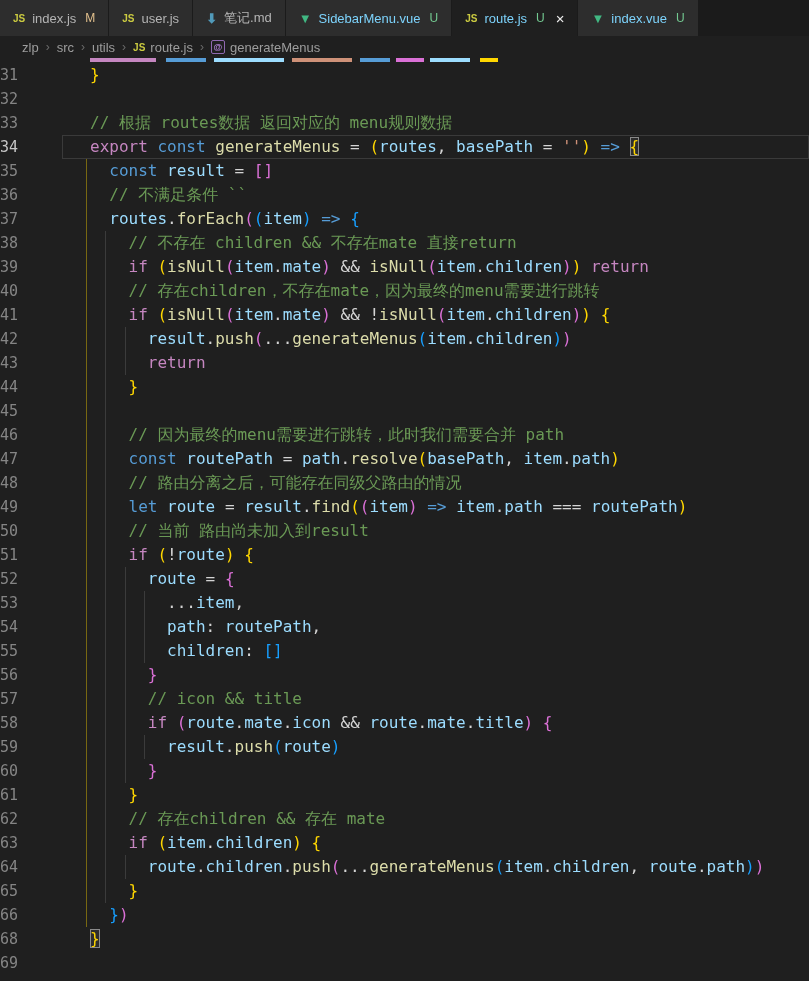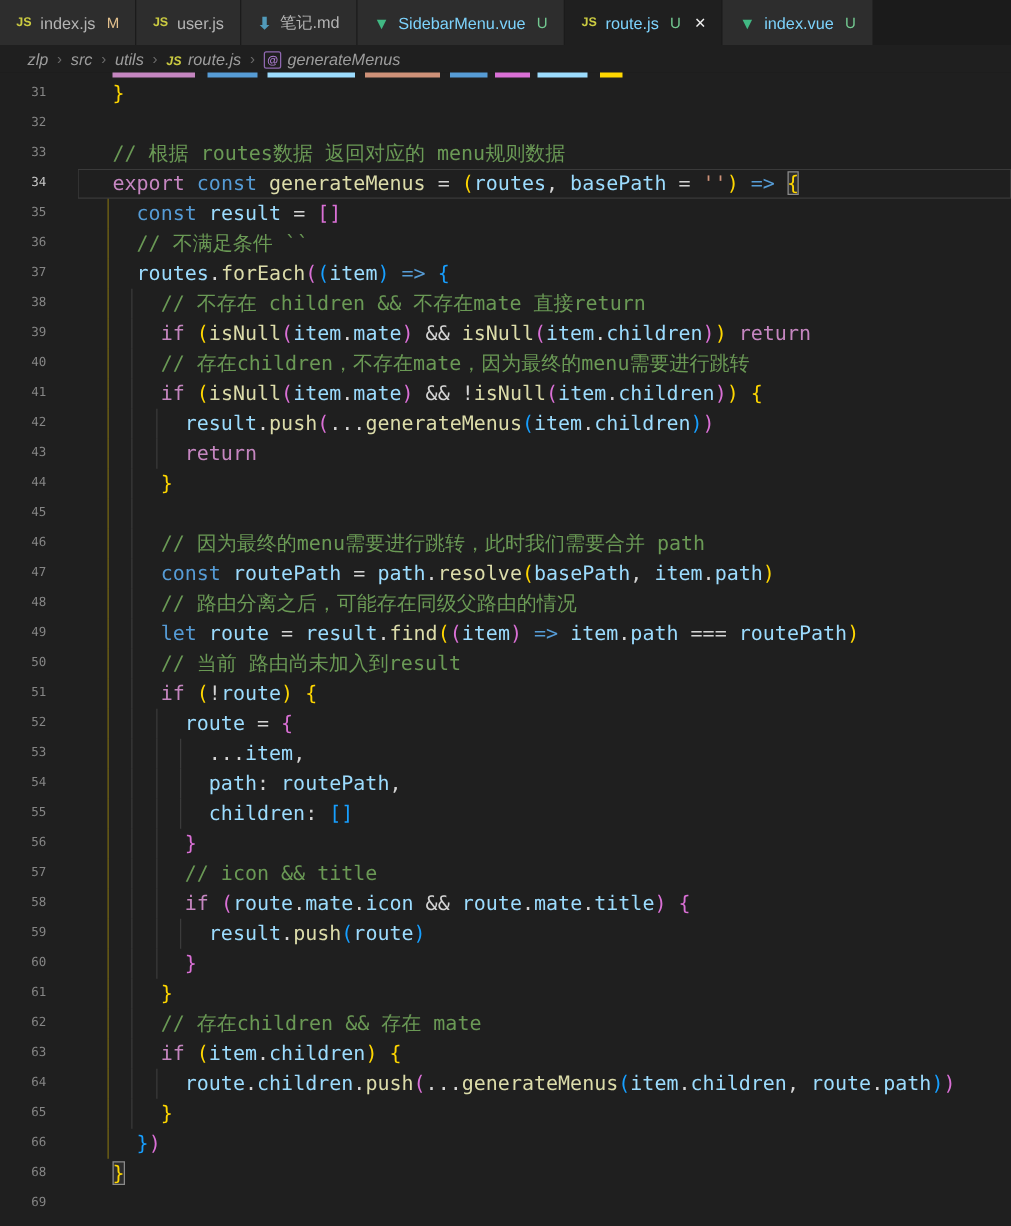--- a/index.html
+++ b/index.html
@@ -16,30 +16,30 @@
   .ic-md{color:#519aba;font-size:13px;}
   .tlabel.green{color:#7dd3fc;}
   .badge{font-size:12px;margin-left:2px;}
   .badge.mod{color:#e2c08d;}
   .badge.unt{color:#73c991;}
   .close{color:#f0f0f0;font-size:15px;margin-left:4px;line-height:1;}
 
   
   .breadcrumb{height:22px;background:#1f1f1f;display:flex;align-items:center;padding-left:22px;
               font-size:13px;color:#9d9d9d;gap:6px;}
-  .bc-item{display:flex;align-items:flex-end;gap:5px;cursor:pointer;font-style:italic;}
+  .bc-item{display:flex;align-items:center;gap:5px;cursor:pointer;}
   .bc-sep{color:#6a6a6a;font-size:12px;padding:0 1px;}
   .ic-method{color:#b180d7;border:1px solid #8f68b0;border-radius:2px;font-size:9px;
              width:12px;height:12px;display:inline-flex;align-items:center;justify-content:center;}
 
   
   .editor{position:relative;height:923px;background:#1f1f1f;overflow:hidden;}
   .code{position:absolute;top:-19px;left:0;right:0;}
   .row{display:flex;height:24px;line-height:24px;font-family:"DejaVu Sans Mono",monospace;font-size:16px;}
-  .ln{width:62px;flex:none;text-align:center;color:#858585;font-size:10px;user-select:none;}
+  .ln{width:62px;flex:none;text-align:left;color:#858585;font-size:15px;user-select:none;}
   .row.cur .ln{color:#c6c6c6;}
   .ltext{position:relative;flex:1;}
   .row.cur .ltext{box-shadow:inset 0 0 0 1px #3a3a3a;}
   .txt{padding-left:28px;white-space:pre;}
   .guide{position:absolute;top:0;bottom:0;width:1px;background:#3b3b3b;}
   .guide.a{background:rgba(255,215,0,0.40);}
   .frag{display:inline-block;height:21px;vertical-align:top;margin-top:2px;}
 
   .tk-cm{color:var(--tk-cm);} .tk-kw{color:var(--tk-kw);} .tk-kb{color:var(--tk-kb);}
   .tk-fn{color:var(--tk-fn);} .tk-vr{color:var(--tk-vr);} .tk-op{color:var(--tk-op);}

